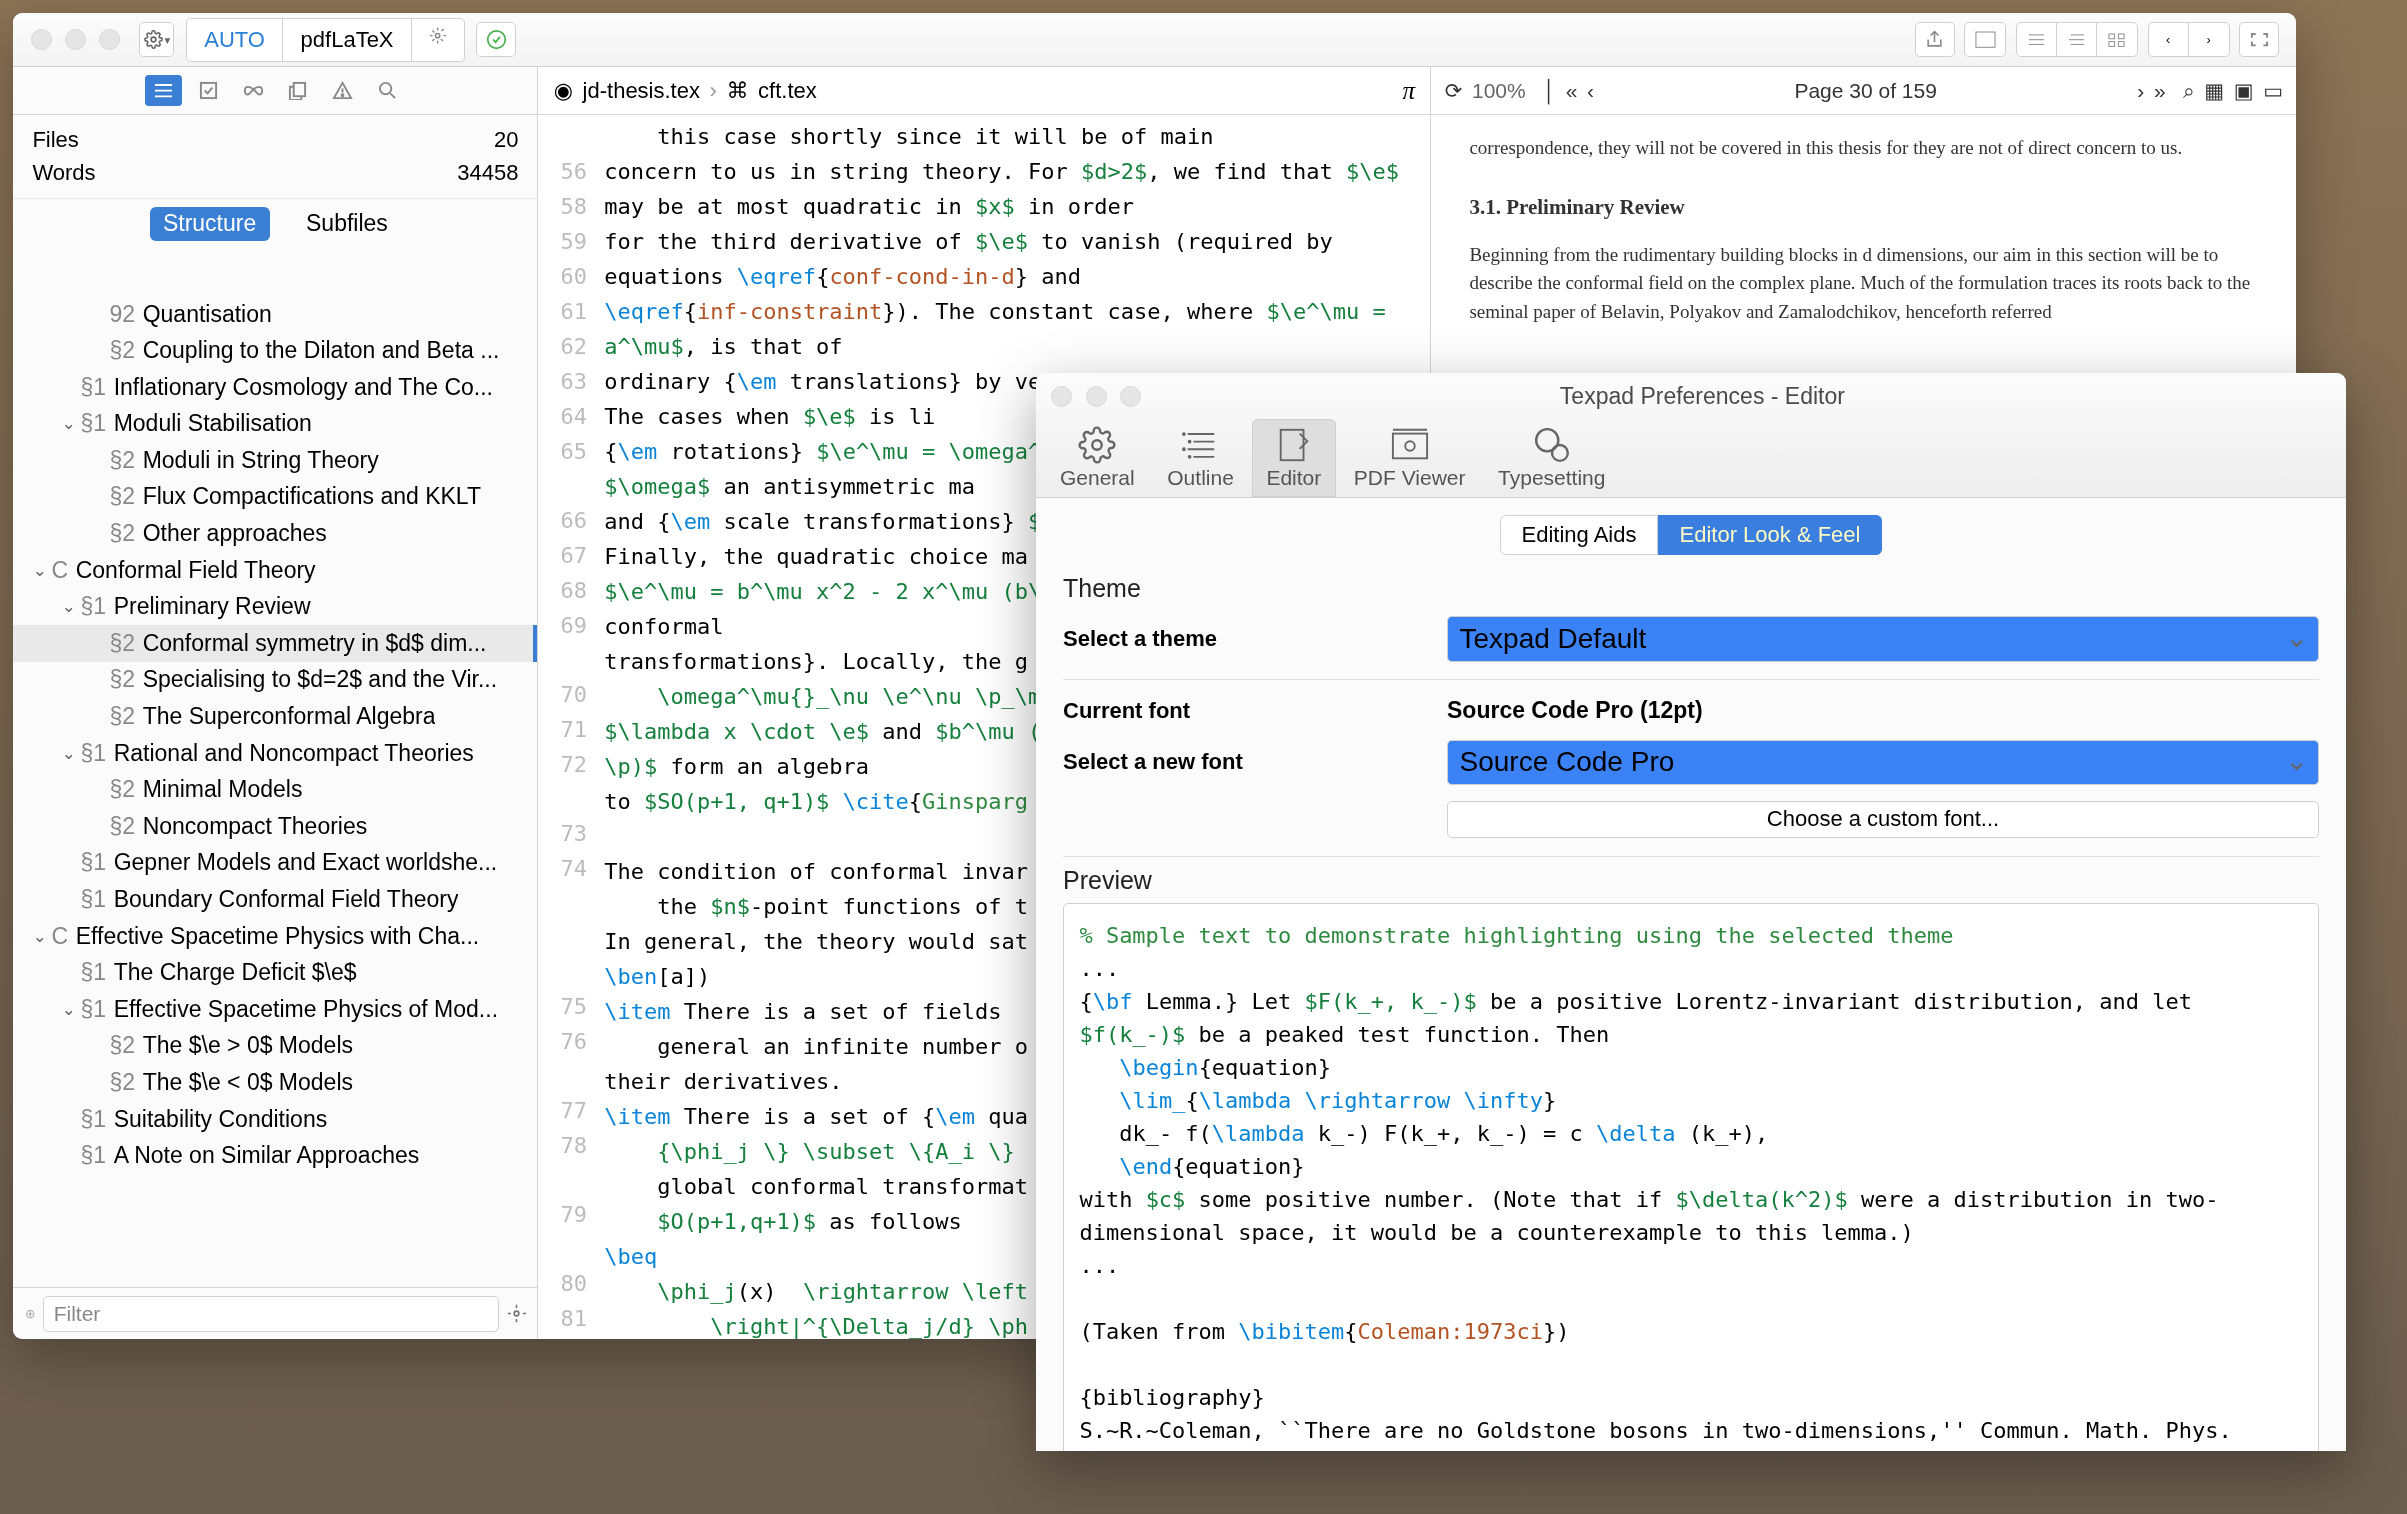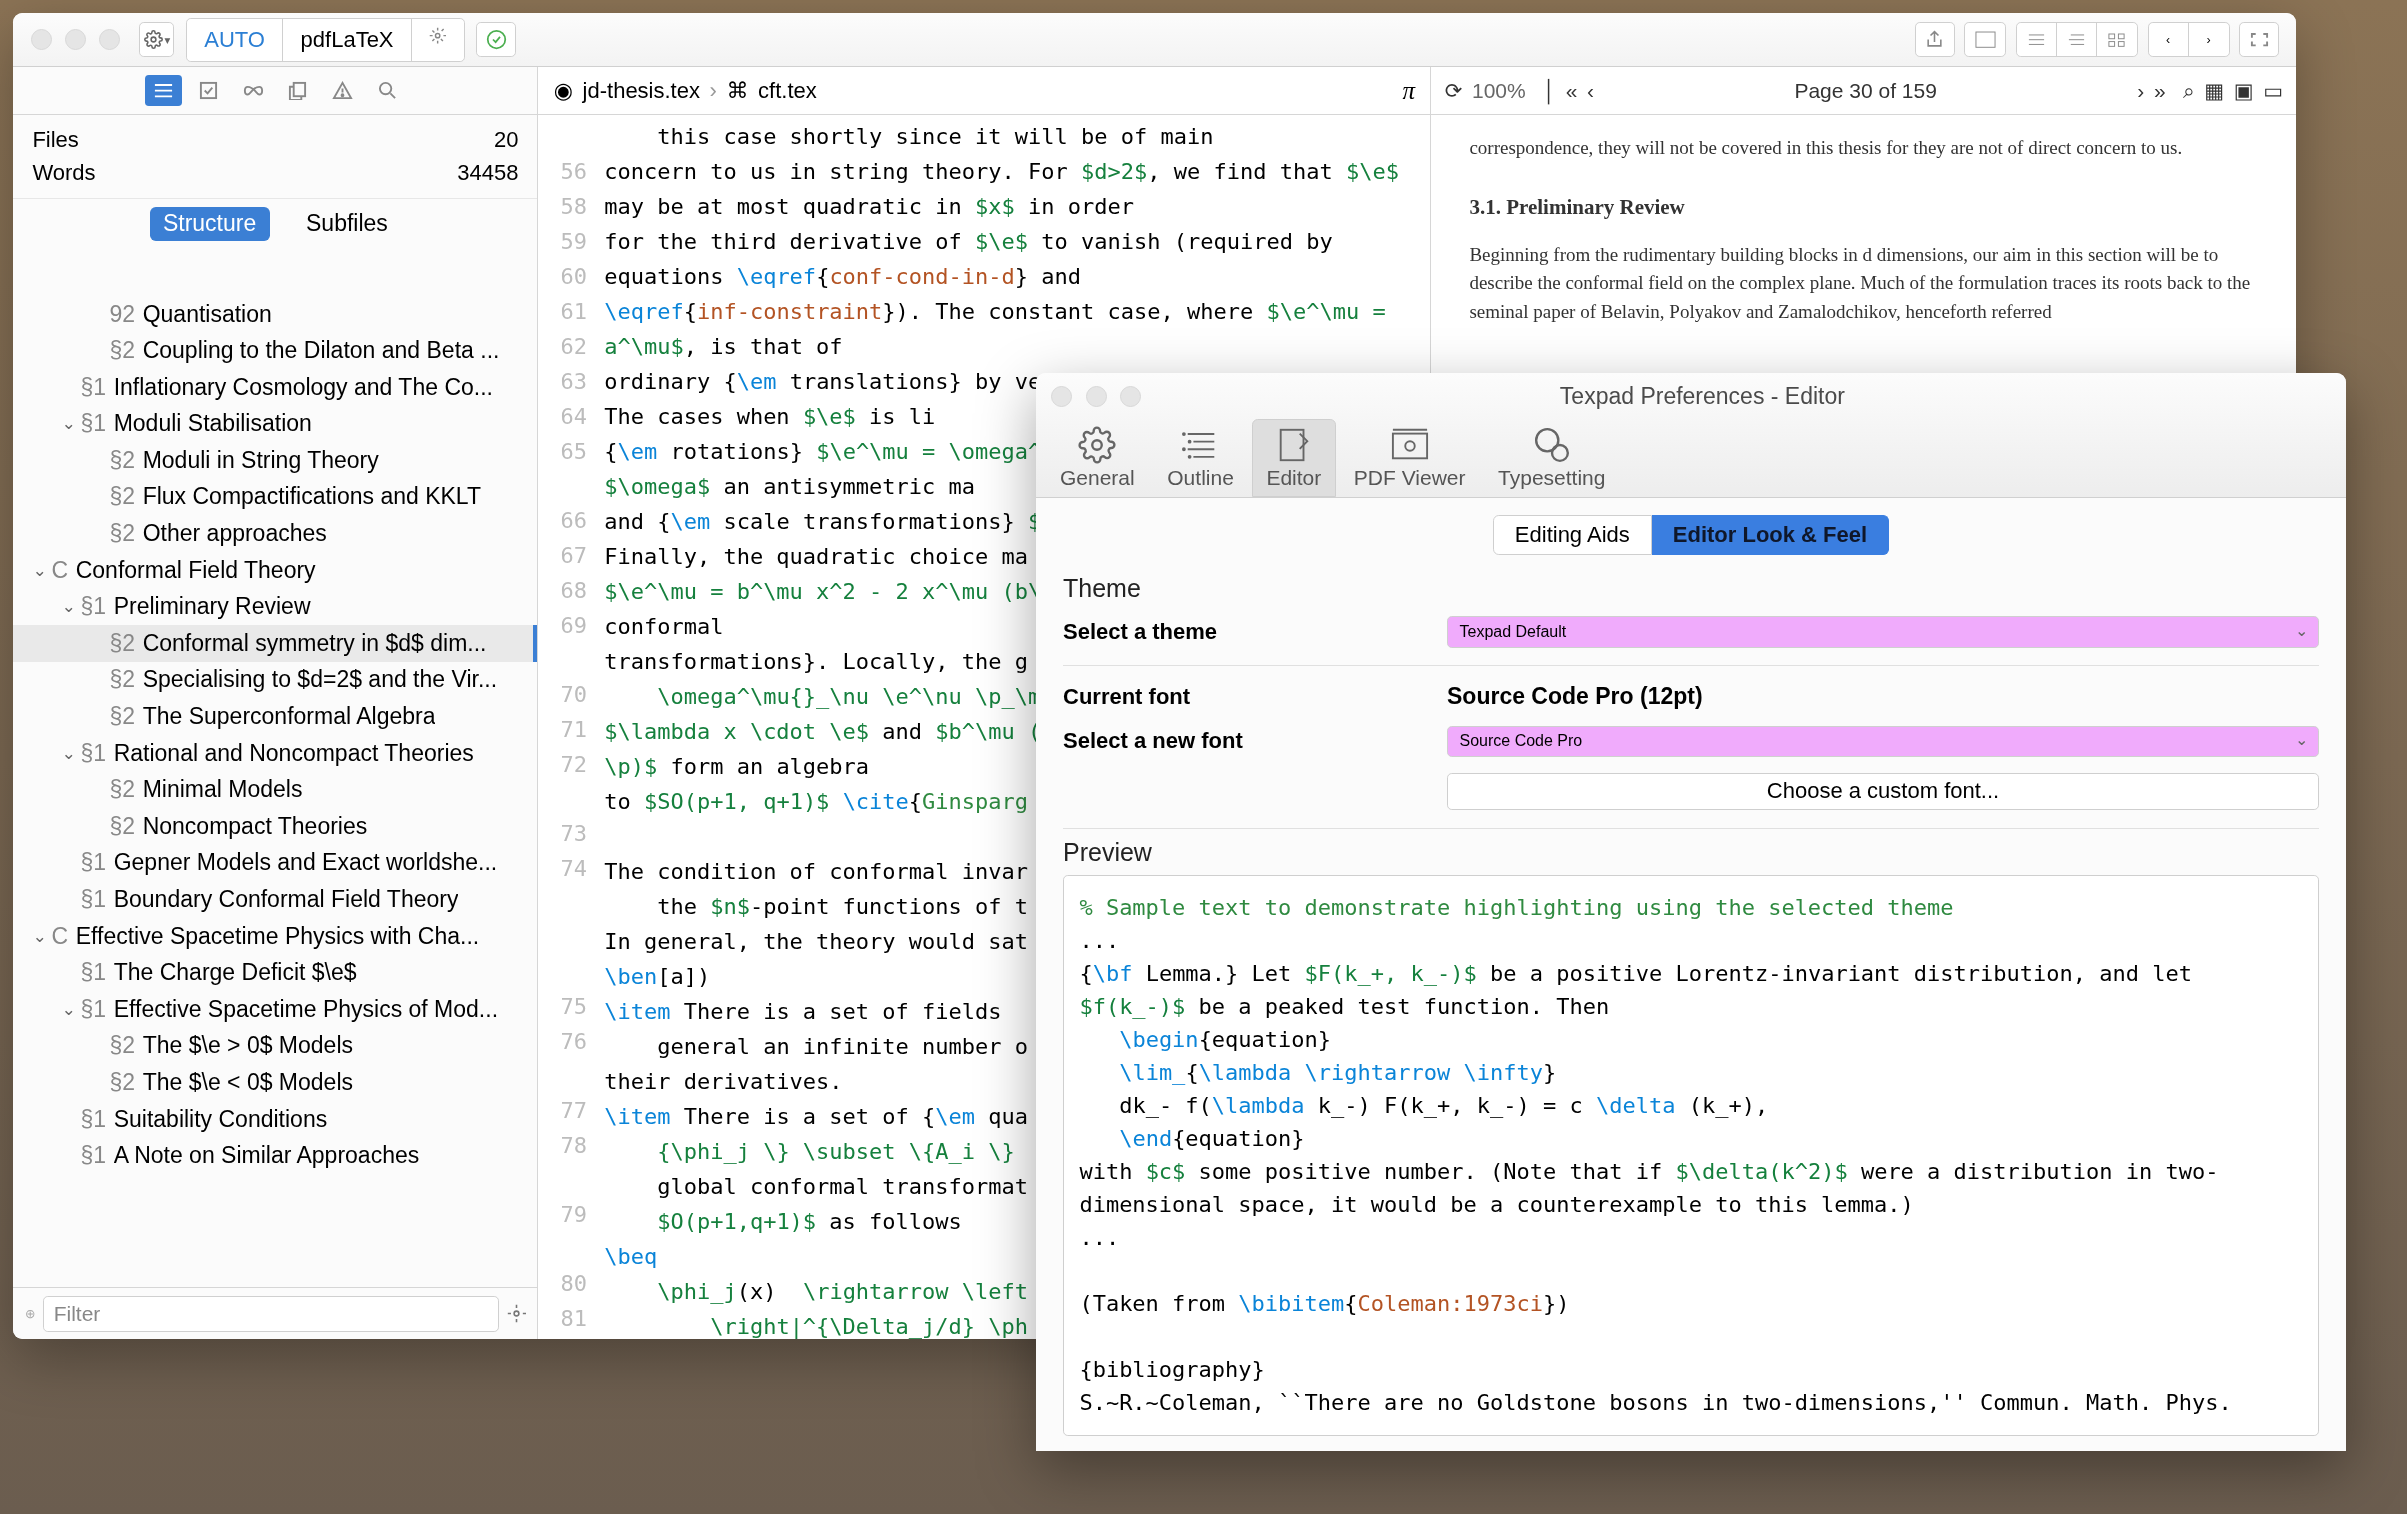--- a/index.html
+++ b/index.html
@@ -58,26 +58,26 @@
 .prefs-title { flex: 1; text-align: center; font-size: 23px; color: #4a4a4a; }
 .prefs-tabs { display: flex; padding: 5.8px 9.6px 0; gap: 3.8px; }
 .prefs-tab { display: flex; flex-direction: column; align-items: center; padding: 3.8px 13.4px 5.8px; border: 1px solid transparent; border-radius: 5.8px 5.8px 0 0; font-size: 21px; color: #555; cursor: pointer; }
 .prefs-tab.active { background: #dedede; border-color: #cfcfcf; }
 .prefs-tab .icon { width: 42px; height: 42px; display: flex; align-items: center; justify-content: center; }
 .prefs-body { flex: 1; padding: 17.3px 27px; overflow-y: auto; font-size: 23px; }
 .seg-ctrl { display: flex; justify-content: center; margin-bottom: 19px; }
 .seg-ctrl .seg { padding: 5.8px 21px; border: 1px solid #cfcfcf; background: #fff; font-size: 22px; }
 .seg-ctrl .seg:first-child { border-radius: 5.8px 0 0 5.8px; }
 .seg-ctrl .seg:last-child { border-radius: 0 5.8px 5.8px 0; border-left: none; }
-.seg-ctrl .seg.active { background: #3a7ee0; color: #0f172a; border-color: #3a7ee0; font-weight: bold; }
+.seg-ctrl .seg.active { background: #3a7ee0; color: #fef9c3; border-color: #3a7ee0; }
 .section-hdr { font-size: 25px; margin: 7.7px 0 5.8px; color: #222; }
 .form-row { display: flex; align-items: center; padding: 7.7px 0; }
 .form-label { width: 384px; font-weight: 600; font-size: 22px; }
 .form-value { flex: 1; }
-.select { width: 100%; border: 1px solid #cfcfcf; border-radius: 4.8px; padding: 5.8px 29px 5.8px 11.5px; background: #f0abfc; font-size: 16px; position: relative; }
+.select { width: 100%; border: 1px solid #cfcfcf; border-radius: 4.8px; padding: 5.8px 29px 5.8px 11.5px; background: #3b82f6; font-size: 28px; position: relative; }
 .select::after { content: "⌄"; position: absolute; right: 9.6px; top: 3.8px; color: #666; }
 .btn { border: 1px solid #cfcfcf; border-radius: 4.8px; padding: 4.8px 15.4px; background: #fff; font-size: 22px; }
 .preview-box { border: 1px solid #cfcfcf; border-radius: 4.8px; background: #fff; padding: 15.4px; font-family: "Menlo", monospace; font-size: 22px; line-height: 33px; white-space: pre-wrap; word-break: break-word; margin-top: 7.7px; }
 hr { border: none; border-top: 1px solid #e0e0e0; margin: 9.6px 0; }
 svg { display: block; }
 </style>
 </head>
 <body>
 
 <div class="main-window">

